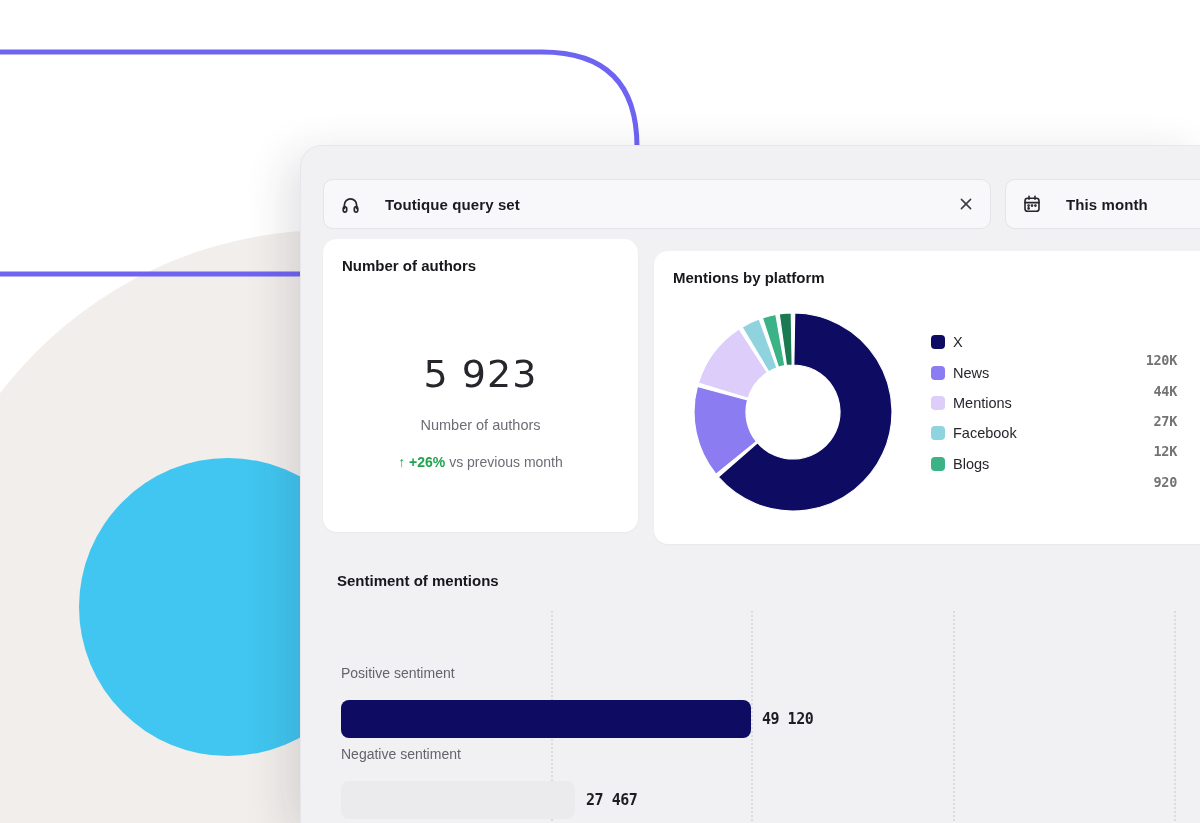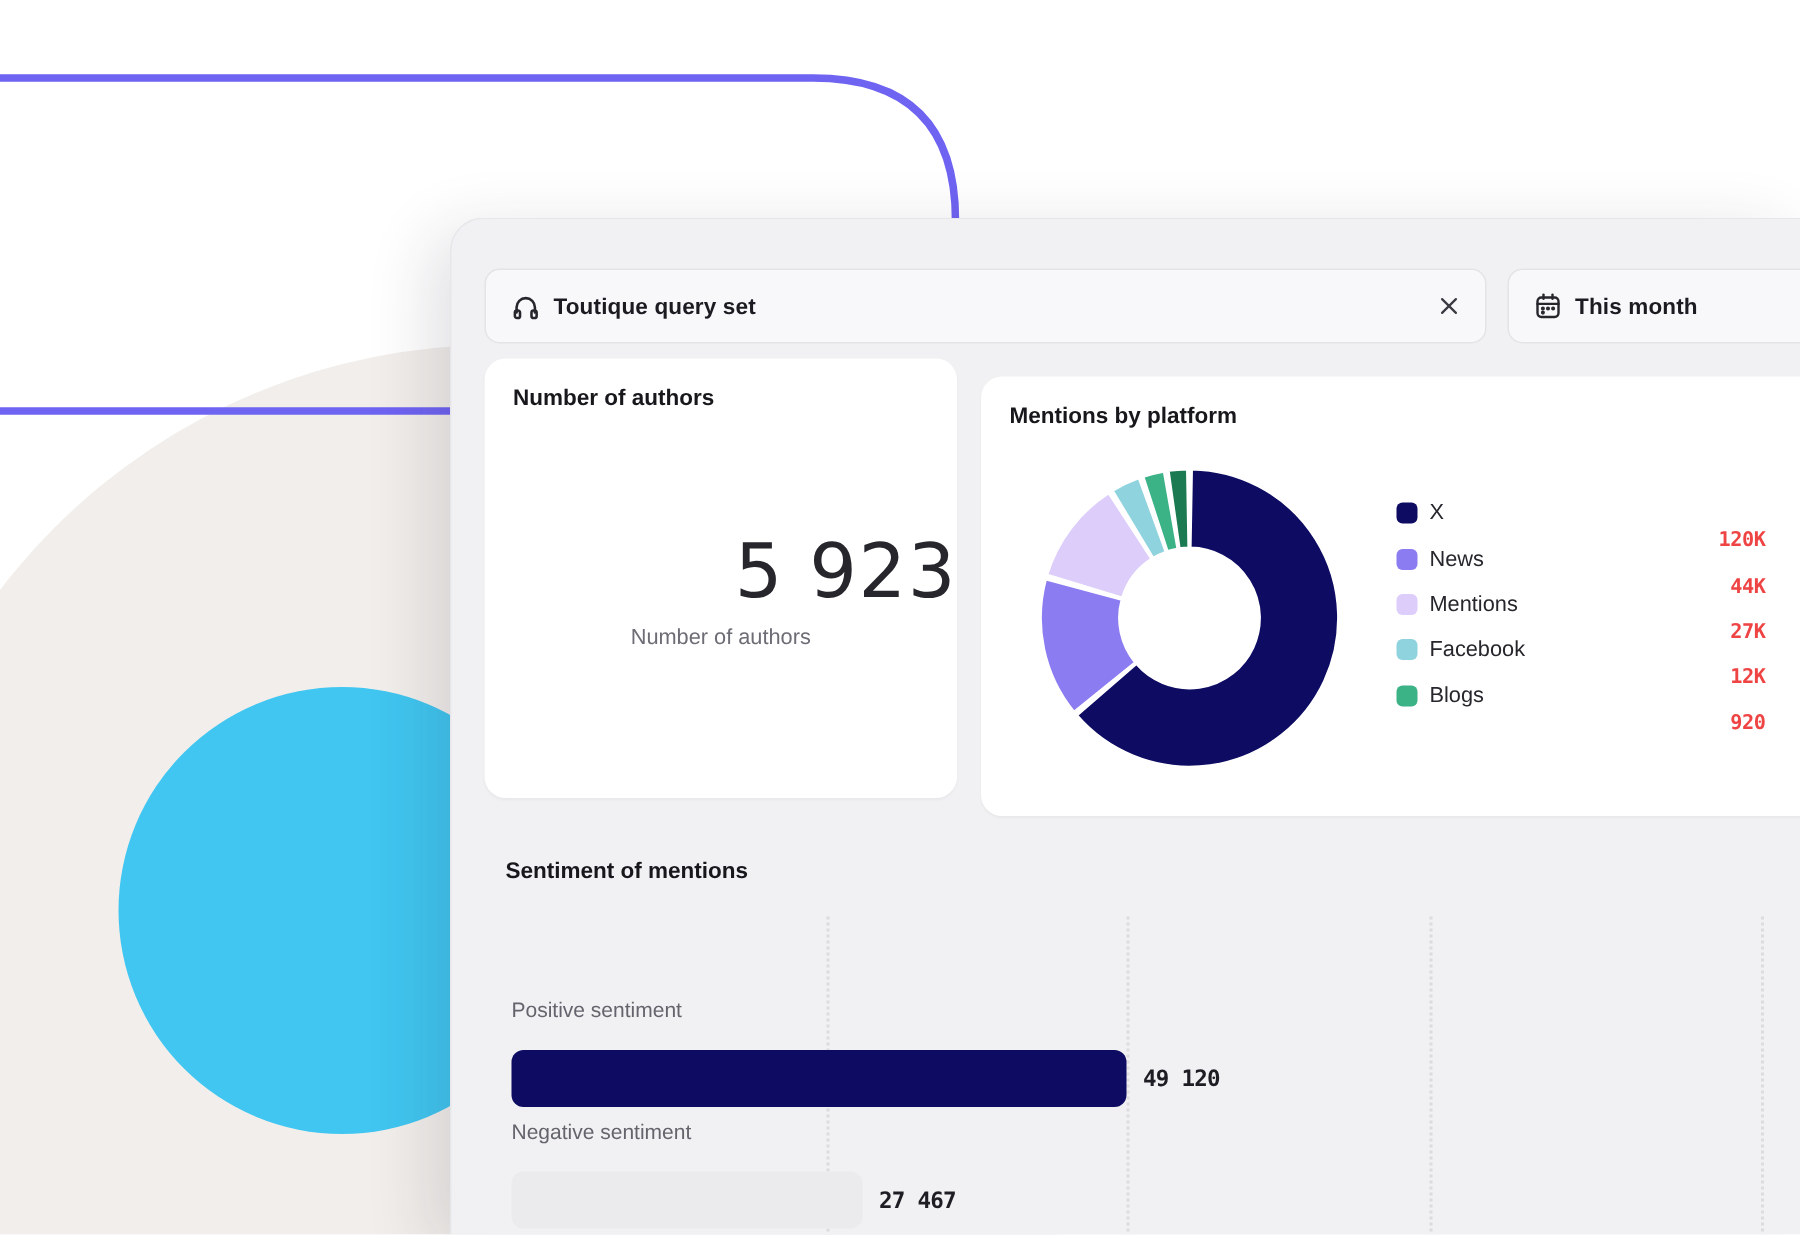--- a/index.html
+++ b/index.html
@@ -27,57 +27,57 @@
     position:absolute; left:300px; top:145px; width:900px; height:678px;
     background:#f1f1f3; border:1px solid #e7e7eb; border-right:none; border-bottom:none;
     border-radius:22px 0 0 0;
     box-shadow:-12px 10px 45px rgba(35,35,60,0.14);
   }
 
   
   .control {
     position:absolute; height:50px; background:#f8f8fa;
     border:1px solid #e4e4e8; border-radius:10px;
-    display:flex; align-items:center; padding:0 16px; gap:8px;
+    display:flex; align-items:center; padding:0 16px; gap:24px;
     cursor:pointer;
   }
   .control .ctl-label { font-size:15px; font-weight:bold; color:#1b1b21; letter-spacing:.1px; }
   .query-control { left:22px; top:33px; width:668px; }
   .month-control { left:704px; top:33px; width:250px; }
   .clear-btn { margin-left:auto; display:flex; align-items:center; cursor:pointer; }
 
   
   .card { position:absolute; background:#ffffff; border-radius:14px; box-shadow:0 1px 2px rgba(20,20,40,.04); }
   .card-title { position:absolute; left:19px; top:18px; font-size:15px; font-weight:bold; color:#17171c; }
 
   .authors-card { left:22px; top:93px; width:315px; height:293px; }
   .authors-value {
-    position:absolute; left:0; right:0; top:113px; text-align:right;
-    font-family:"DejaVu Sans", sans-serif; font-size:50px; font-weight:500;
+    position:absolute; left:0; right:0; top:113px; text-align:center;
+    font-family:"DejaVu Sans", sans-serif; font-size:38px; font-weight:500;
     color:#26262c; letter-spacing:1px;
   }
   .authors-caption {
     position:absolute; left:0; right:0; top:178px; text-align:center;
     font-size:14.5px; color:#6d6d76;
   }
   .authors-delta {
     position:absolute; left:0; right:0; top:215px; text-align:center; font-size:14px; color:#6d6d76;
   }
   .delta-arrow, .delta-percent { font-weight:bold; }
 
   .mentions-card { left:353px; top:105px; width:563px; height:293px; }
   .donut-svg { position:absolute; left:39px; top:61px; }
 
   .legend { position:absolute; left:277px; top:76px; width:246px; }
   .legend-row { display:flex; align-items:center; height:30.4px; }
   .chip { width:14px; height:14px; border-radius:4px; margin-right:8px; flex:0 0 auto; }
   .legend-label { font-size:14.5px; color:#26262c; }
   .legend-value {
     margin-left:auto; font-family:"DejaVu Sans Mono", monospace;
-    font-size:13.5px; font-weight:bold; color:#ef4444; letter-spacing:-0.3px;margin-top:36px;
+    font-size:13.5px; font-weight:bold; color:#737373; letter-spacing:-0.3px;margin-top:36px;
   }
 
   
   .sentiment-title { position:absolute; left:36px; top:426px; font-size:15px; font-weight:bold; color:#17171c; }
   .bars-area { position:absolute; left:40px; top:465px; width:860px; height:213px; }
   .gridline {
     position:absolute; top:0; bottom:-1px; width:0;
     border-left:2px dotted #dbdbe0;
   }
   .bar-row { position:absolute; left:0; display:flex; align-items:center; height:38px; }
@@ -134,20 +134,25 @@
           <circle cx="6.6" cy="14.4" r="0.55" fill="#26262c"></circle>
         </svg>
       </span>
       <span class="ctl-label">This month</span>
     </div>
 
     <div class="card authors-card">
       <div class="card-title">Number of authors</div>
       <div class="authors-value">5 923</div>
       <div class="authors-caption">Number of authors</div>
+      <div class="authors-delta">
+        <span class="delta-arrow" style="color: rgb(30, 166, 76);">↑</span>
+        <span class="delta-percent" style="color: rgb(30, 166, 76);">+26%</span>
+        <span>vs previous month</span>
+      </div>
     </div>
 
     <div class="card mentions-card">
       <div class="card-title">Mentions by platform</div>
       <svg class="donut-svg" id="donut" width="200" height="200" viewBox="0 0 200 200">
           <path d="M 101.73 1.02 A 99 99 0 1 1 25.28 164.95 L 64.53 130.83 A 47 47 0 1 0 100.82 53.01 Z" fill="#0d0b62" stroke="#ffffff" stroke-width="1.2" stroke-linejoin="round"></path>
           <path d="M 23.06 162.30 A 99 99 0 0 1 4.37 74.38 L 54.60 87.84 A 47 47 0 0 0 63.47 129.58 Z" fill="#8c7cf2" stroke="#ffffff" stroke-width="1.2" stroke-linejoin="round"></path>
           <path d="M 5.33 71.06 A 99 99 0 0 1 46.08 16.97 L 74.40 60.58 A 47 47 0 0 0 55.05 86.26 Z" fill="#dccdfb" stroke="#ffffff" stroke-width="1.2" stroke-linejoin="round"></path>
           <path d="M 49.01 15.14 A 99 99 0 0 1 66.14 6.97 L 83.93 55.83 A 47 47 0 0 0 75.79 59.71 Z" fill="#8ed3dd" stroke="#ffffff" stroke-width="1.2" stroke-linejoin="round"></path>
           <path d="M 69.41 5.85 A 99 99 0 0 1 82.81 2.50 L 91.84 53.71 A 47 47 0 0 0 85.48 55.30 Z" fill="#3cb287" stroke="#ffffff" stroke-width="1.2" stroke-linejoin="round"></path>

